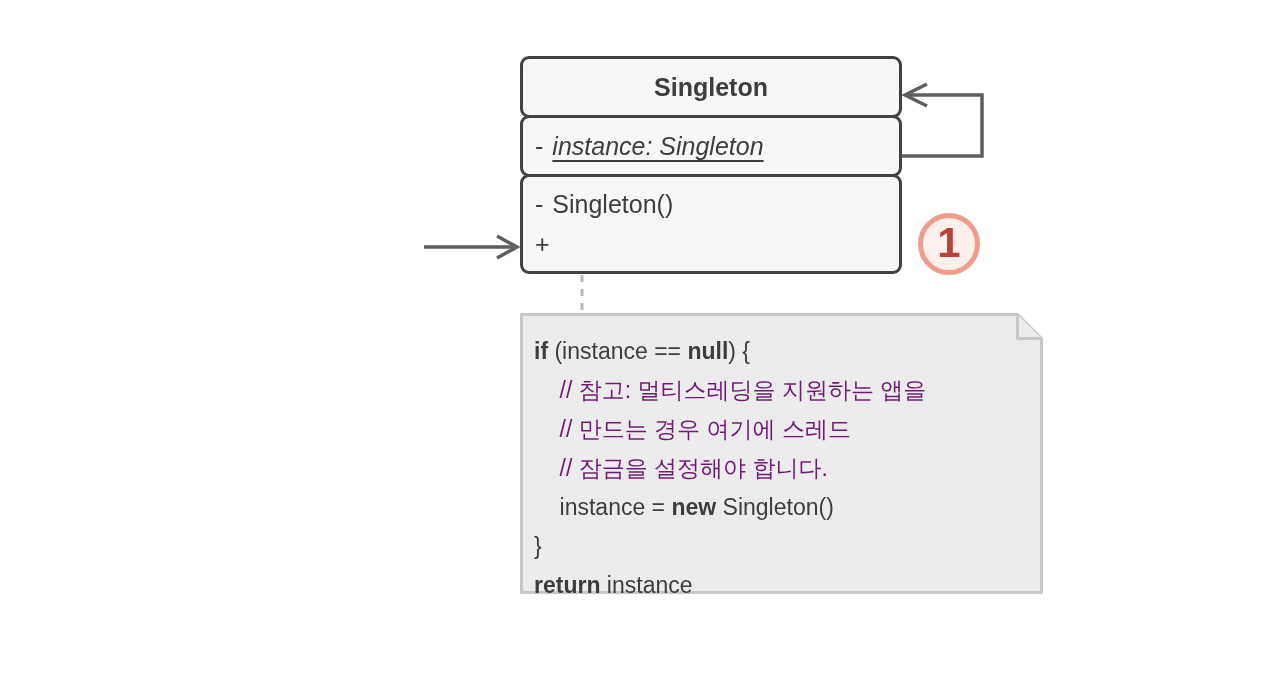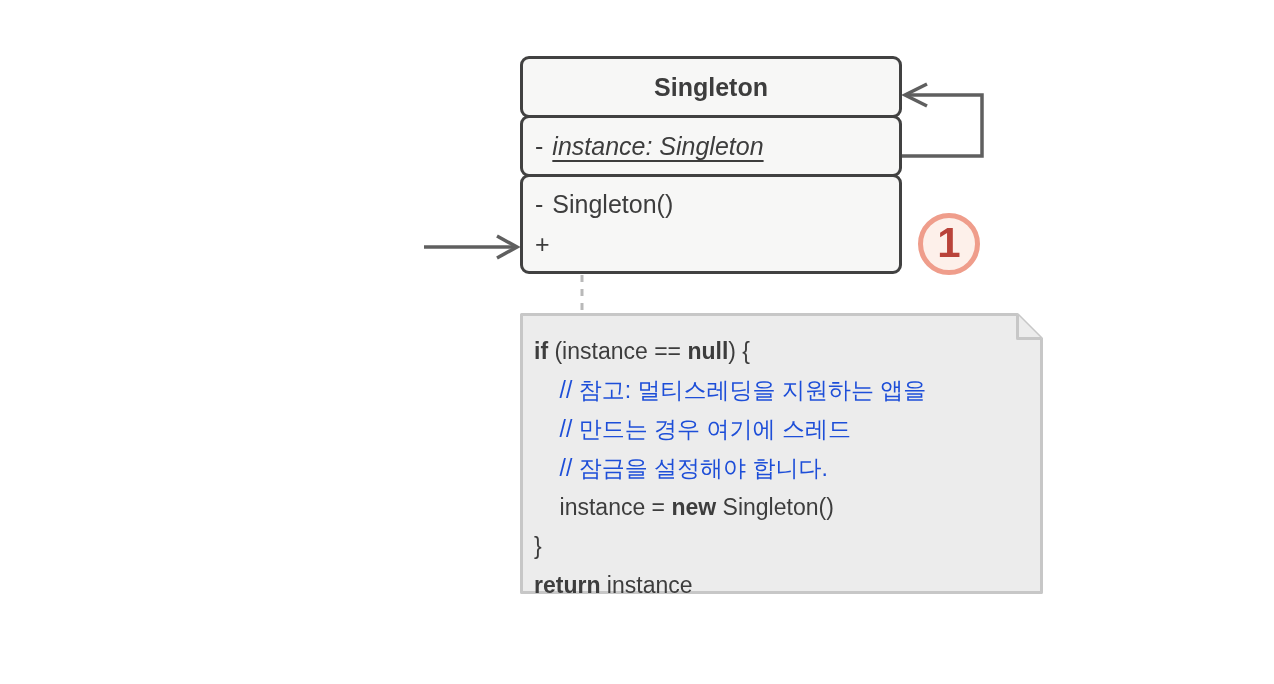--- a/index.html
+++ b/index.html
@@ -93,21 +93,21 @@
     width: 100%;
     box-sizing: border-box;
     padding: 11px 14px;
     font-size: 23px;
     line-height: 39px;
     white-space: pre;
     color: #3d3d3d;
     margin-top: 8px;
   }
   .code-line .kw { font-weight: bold; }
-  .code-line .cm { color: #1d4ed8; }
+  .code-line .cm { color: #701a75; }
 </style>
 </head>
 <body>
 
 <div id="canvas">
 
   <svg id="arrow-layer" viewBox="0 0 1274 684">
     <g stroke="#5f5f5f" stroke-width="3.5" fill="none">
       <path d="M424,247 L515,247"></path>
       <path d="M497,236 L517,247 L497,258"></path>

